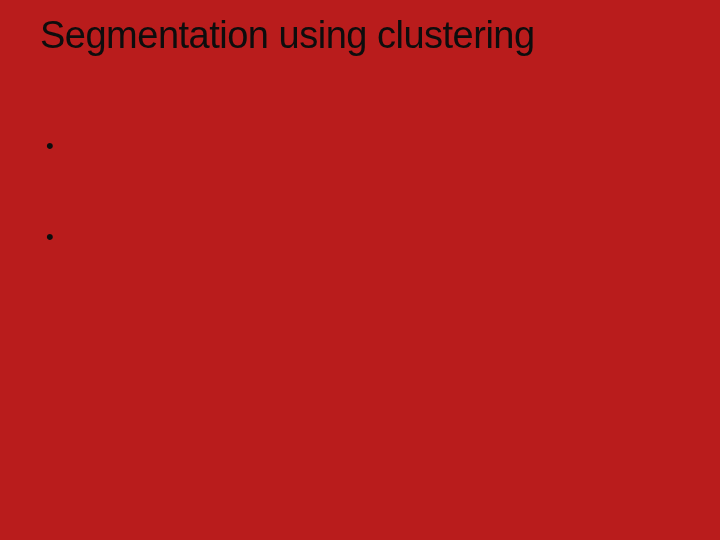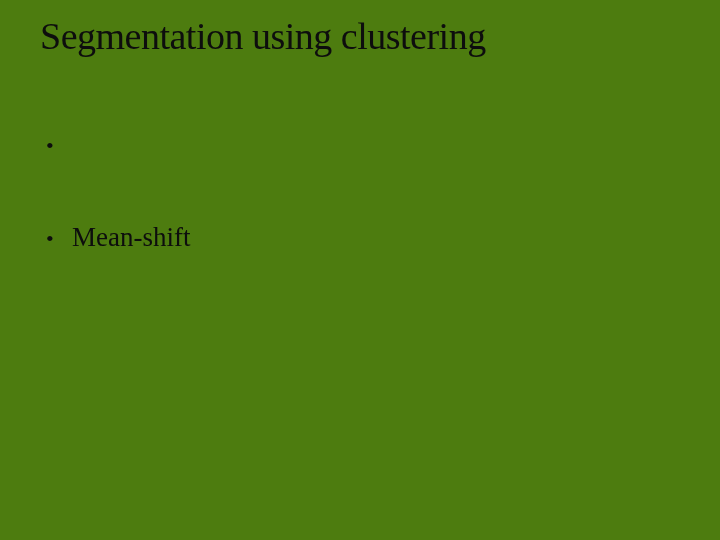--- a/index.html
+++ b/index.html
@@ -51,25 +51,24 @@
     font-size: 22px;
     color: #0d0d0d;
   }
   .bullet-label {
     white-space: nowrap;
   }
 </style>
 </head>
 <body>
 
-<div class="slide" style="background: #4d7c0f; color: rgb(13, 13, 13); font-family: Liberation Serif, serif;">
+<div class="slide" style="background: #b91c1c; color: rgb(13, 13, 13);">
   <h1 class="slide-title">Segmentation using clustering</h1>
 
   <ul class="bullet-list">
     <li class="bullet-item">
       <span class="bullet-glyph">•</span>
     </li>
     <li class="bullet-item">
       <span class="bullet-glyph">•</span>
-      <span class="bullet-label">Mean-shift</span>
     </li>
   </ul>
 </div>
 
 </body></html>

